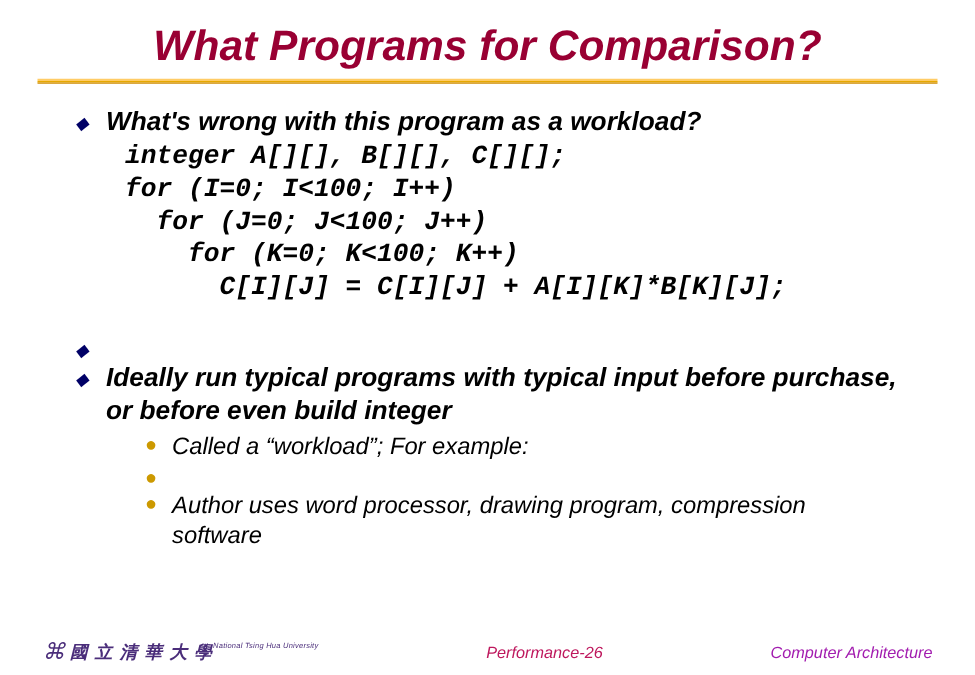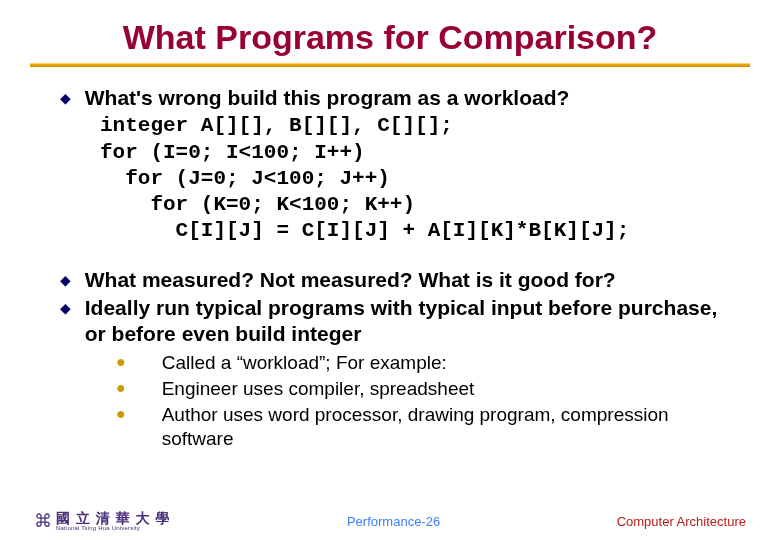--- a/index.html
+++ b/index.html
@@ -1,15 +1,15 @@
 <!DOCTYPE html>
 <html><head>
 <meta charset="utf-8">
 <style>
-  * { margin: 0; padding: 0; box-sizing: border-box; }
+  * { margin: 0; padding: 0; box-sizing: border-box; font-style: italic; }
   body {
     width: 780px;
     height: 540px;
     background: #ffffff;
     font-family: Arial, Helvetica, sans-serif;
     position: relative;
     overflow: hidden;
   }
   .slide {
     padding: 12px 30px 0 30px;
@@ -74,21 +74,20 @@
     color: #cc9900;
     font-size: 16px;
     margin-right: 12px;
     margin-top: 2px;
     flex-shrink: 0;
   }
   .sub-text {
     font-size: 19px;
     color: #000;
     line-height: 1.3;
-    margin-left: 24px;
   }
   .footer {
     position: absolute;
     bottom: 8px;
     left: 0;
     right: 0;
     display: flex;
     align-items: center;
     justify-content: space-between;
     padding: 0 34px 0 34px;
@@ -100,82 +99,80 @@
     align-items: center;
     gap: 6px;
   }
   .logo-mark {
     color: #4a2d7a;
     font-size: 18px;
     letter-spacing: -2px;
   }
   .logo-text {
     display: flex;
-    flex-direction: column;
+    flex-direction: row;
     line-height: 1;
   }
   .logo-cn {
     font-size: 14px;
     font-weight: bold;
     color: #4a2d7a;
     letter-spacing: 1px;
   }
   .logo-en {
     font-size: 6px;
     color: #4a2d7a;
     letter-spacing: 0.2px;
   }
   .footer-center {
     font-size: 13px;
-    color: #3b82f6;
+    color: #be185d;
   }
   .footer-right {
     font-size: 13px;
-    color: #b91c1c;
+    color: #a21caf;
   }
 </style>
 </head>
 <body>
 
 <div class="slide">
   <h1 class="title">What Programs for Comparison?</h1>
   <div class="rule"></div>
 
   <div class="content">
 
     <div class="bullet-row">
       <span class="diamond">◆</span>
-      <span class="bullet-text">What's wrong build this program as a workload?</span>
+      <span class="bullet-text">What's wrong with this program as a workload?</span>
     </div>
     <div class="code-block">integer A[][], B[][], C[][];
 for (I=0; I&lt;100; I++)
   for (J=0; J&lt;100; J++)
     for (K=0; K&lt;100; K++)
       C[I][J] = C[I][J] + A[I][K]*B[K][J];</div>
 
     <div class="spacer"></div>
 
     <div class="bullet-row">
       <span class="diamond">◆</span>
-      <span class="bullet-text">What measured? Not measured? What is it good for?</span>
     </div>
 
     <div class="bullet-row">
       <span class="diamond">◆</span>
       <span class="bullet-text">Ideally run typical programs with typical input before purchase, or before even build integer</span>
     </div>
 
     <div class="sub-list">
       <div class="sub-row">
         <span class="dot">●</span>
         <span class="sub-text">Called a “workload”; For example:</span>
       </div>
       <div class="sub-row">
         <span class="dot">●</span>
-        <span class="sub-text">Engineer uses compiler, spreadsheet</span>
       </div>
       <div class="sub-row">
         <span class="dot">●</span>
         <span class="sub-text">Author uses word processor, drawing program, compression software</span>
       </div>
     </div>
 
   </div>
 </div>
 

